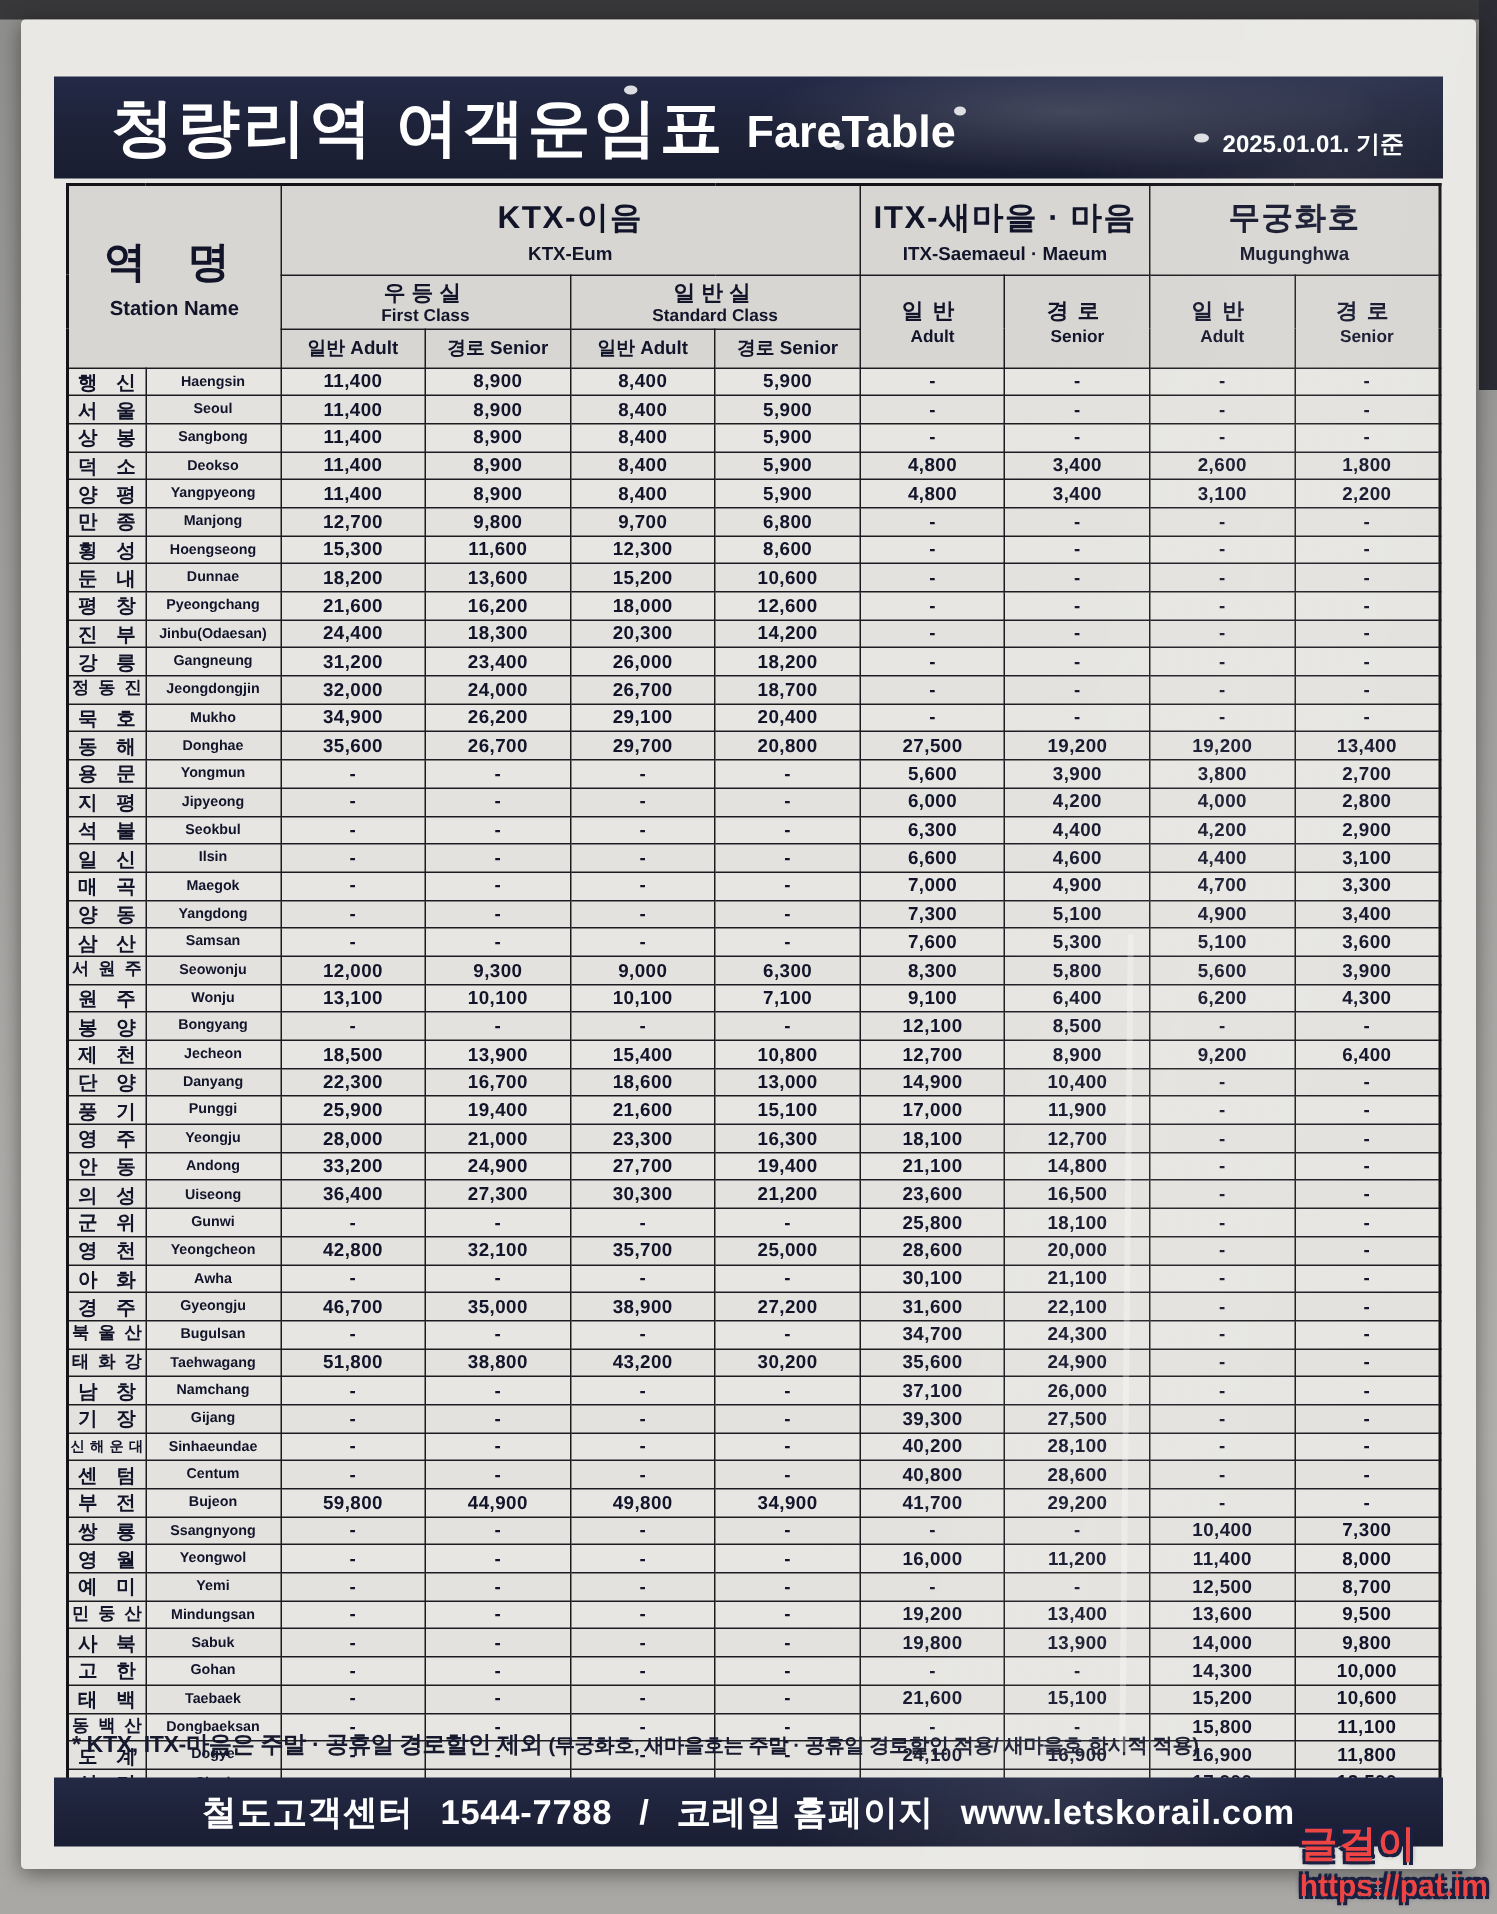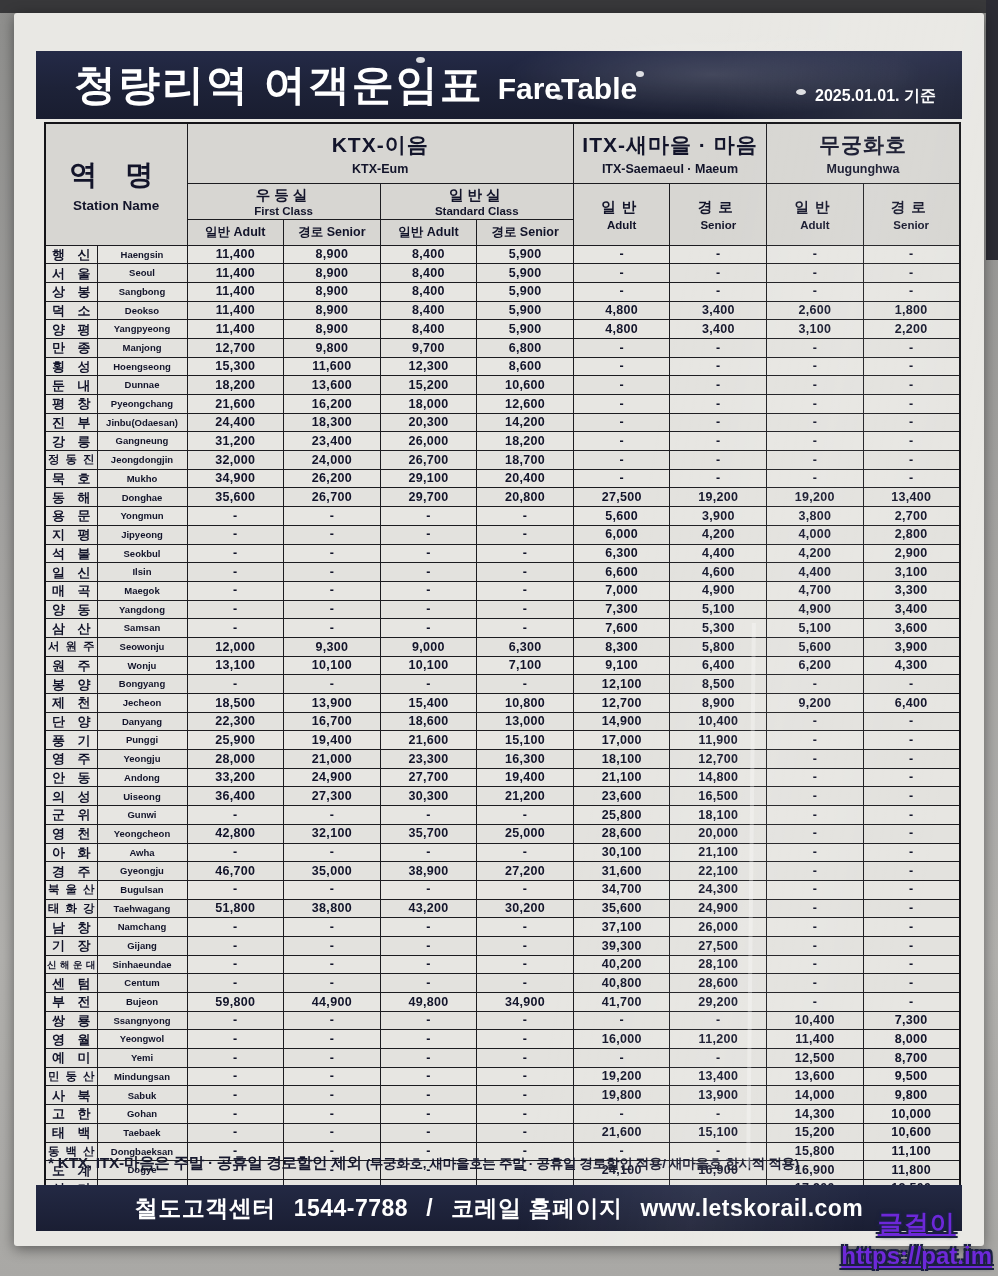--- a/index.html
+++ b/index.html
@@ -85,26 +85,25 @@
   .contact-bar {
     position:absolute; left:22px; top:1172px; width:926px; height:46px;
     background:linear-gradient(180deg,#232944,#1a1e33);
     color:#fff; display:flex; align-items:center; justify-content:center;
     font-size:23px; font-weight:bold; letter-spacing:.5px;
   }
   .contact-bar span { margin:0 9px; }
 
   
   .watermark {
-    position:absolute; right:6px; bottom:6px; text-align:center; color:#6d28d9; font-weight:bold;
+    position:absolute; right:6px; bottom:6px; text-align:left; color:#ef4444; font-weight:bold;
     text-shadow:-2px -2px 0 #1b2040, 2px -2px 0 #1b2040, -2px 2px 0 #1b2040, 2px 2px 0 #1b2040, 0 0 4px #1b2040;
-    text-decoration:underline;
   }
   .watermark .w1 { font-size:25px; letter-spacing:1px; }
-  .watermark .w2 { font-size:24px; margin-top:2px; }
+  .watermark .w2 { font-size:20px; margin-top:2px; }
 </style>
 </head>
 <body>
 
 <div class="top-strip"></div>
 <div class="right-strip"></div>
 
 <div class="poster">
 
   <div class="title-bar">

